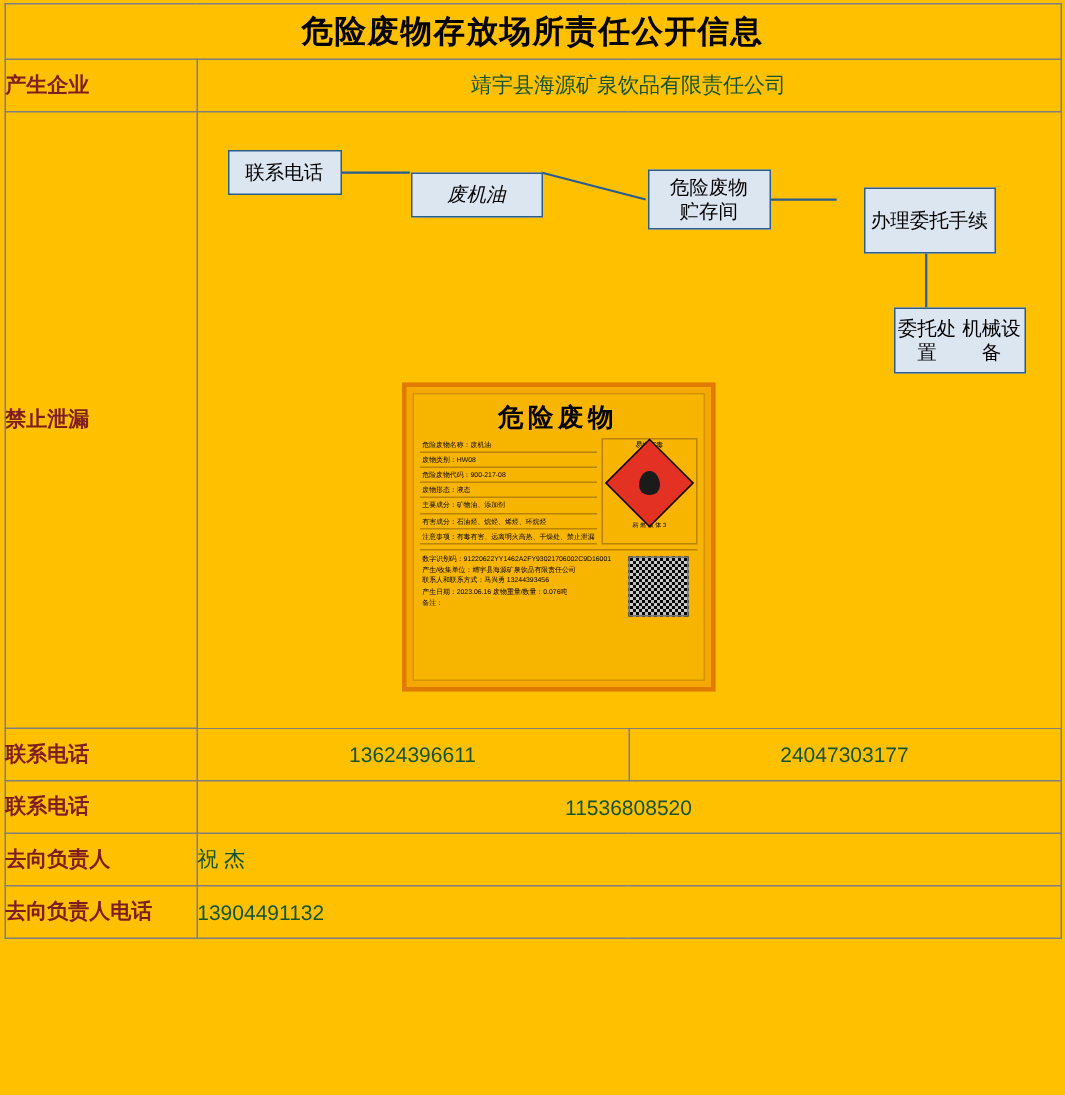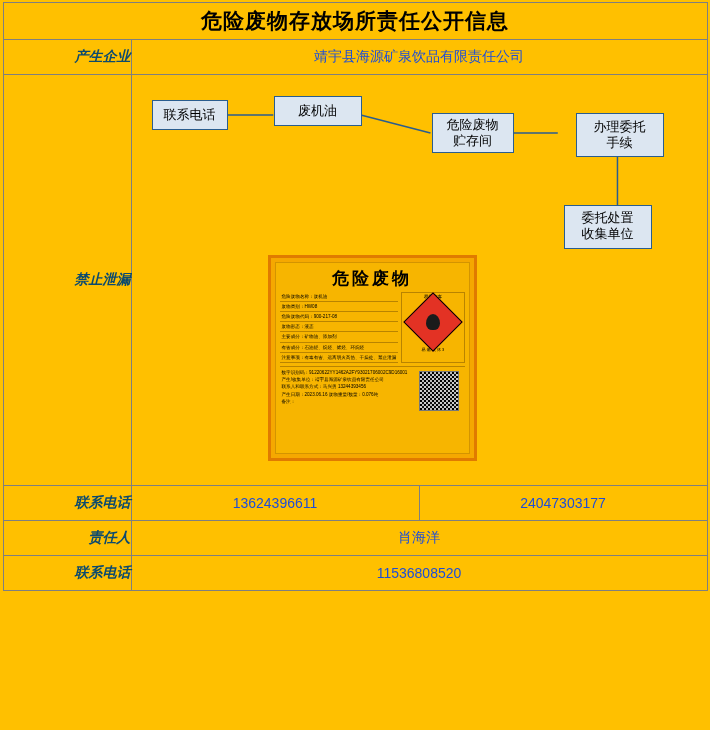--- a/index.html
+++ b/index.html
@@ -33,31 +33,30 @@
   }
   .title-cell {
     text-align: center;
     font-size: 21px;
     font-weight: bold;
     height: 36px;
     letter-spacing: 1px;
     color: #000;
   }
   .label-cell {
-    text-align: right;
+    text-align: left;
     font-size: 14px;
     font-weight: bold;
     width: 128px;
-    color: #0c4a6e;
-    font-style: italic;
+    color: #7f1d1d;
   }
   .value-cell {
     text-align: center;
     font-size: 14px;
-    color: #1d4ed8;
+    color: #14532d;
     height: 34px;
   }
   .value-left {
     text-align: left;
     padding-left: 40px;
     font-size: 14px;
   }
 
   
   .diagram-cell {
@@ -226,37 +225,37 @@
               <line x1="96" y1="40" x2="142" y2="40" stroke="#2a5d8f" stroke-width="1.5"></line>
               <line x1="230" y1="40" x2="300" y2="58" stroke="#2a5d8f" stroke-width="1.5"></line>
               <line x1="382" y1="58" x2="428" y2="58" stroke="#2a5d8f" stroke-width="1.5"></line>
               <line x1="488" y1="82" x2="488" y2="130" stroke="#2a5d8f" stroke-width="1.5"></line>
             </svg>
 
             <div class="node" style="left:20px; top:25px; width:76px; height:30px;">
               <span>联系电话</span>
             </div>
 
-            <div class="node" style="left:142px; top:21px; width:88px; height:30px;">
+            <div class="node" style="left:142px; top:40px; width:88px; height:30px;font-style:italic;">
               <span>废机油</span>
             </div>
 
             <div class="node" style="left:300px; top:38px; width:82px; height:40px; flex-direction:column;">
               <span>危险废物</span>
               <span>贮存间</span>
             </div>
 
-            <div class="node" style="left:444px; top:38px; width:88px; height:44px; flex-direction:column;">
+            <div class="node" style="left:444px; top:50px; width:88px; height:44px; flex-direction:row;">
               <span>办理委托</span>
               <span>手续</span>
             </div>
 
-            <div class="node" style="left:432px; top:130px; width:88px; height:44px; flex-direction:column;font-family:Liberation Mono, monospace;">
+            <div class="node" style="left:464px; top:130px; width:88px; height:44px; flex-direction:row;">
               <span>委托处置</span>
-              <span>收集单位</span>
+              <span>机械设备</span>
             </div>
 
             <div class="hw-label">
               <div class="hw-inner">
                 <div class="hw-title">危险废物</div>
                 <div class="hw-body">
                   <div class="hw-fields">
                     <div class="row">危险废物名称：废机油</div>
                     <div class="row">废物类别：HW08</div>
                     <div class="row">危险废物代码：900-217-08</div>
@@ -287,27 +286,31 @@
         </td>
       </tr>
 
 
       <tr>
         <td class="label-cell">联系电话</td>
         <td class="value-cell">13624396611</td>
         <td class="value-cell">24047303177</td>
       </tr>
 
-      <tr>
-        <td class="label-cell">责任人</td>
-        <td colspan="2" class="value-cell">肖海洋</td>
-      </tr>
 
       <tr>
         <td class="label-cell">联系电话</td>
         <td colspan="2" class="value-cell">11536808520</td>
       </tr>
 
 
-
+      <tr>
+        <td class="label-cell">去向负责人</td>
+        <td colspan="2" class="value-cell value-left">祝   杰</td>
+      </tr>
+
+      <tr>
+        <td class="label-cell">去向负责人电话</td>
+        <td colspan="2" class="value-cell value-left">13904491132</td>
+      </tr>
     </tbody>
   </table>
 </div>
 
 </body></html>

